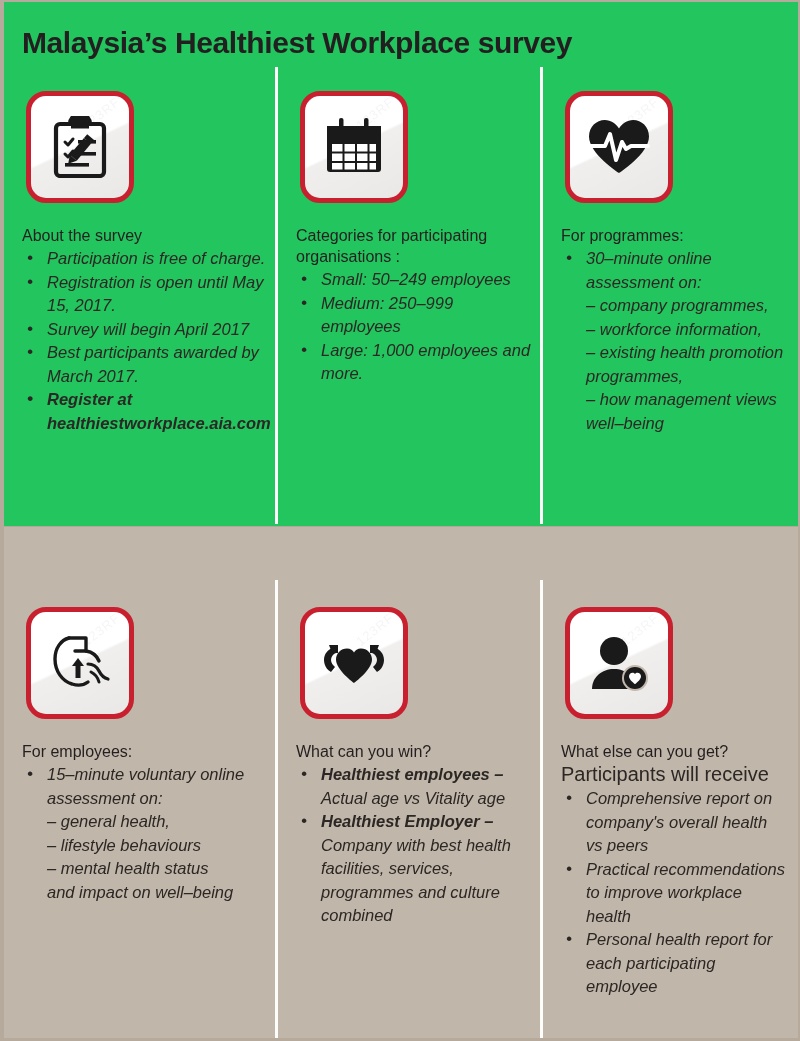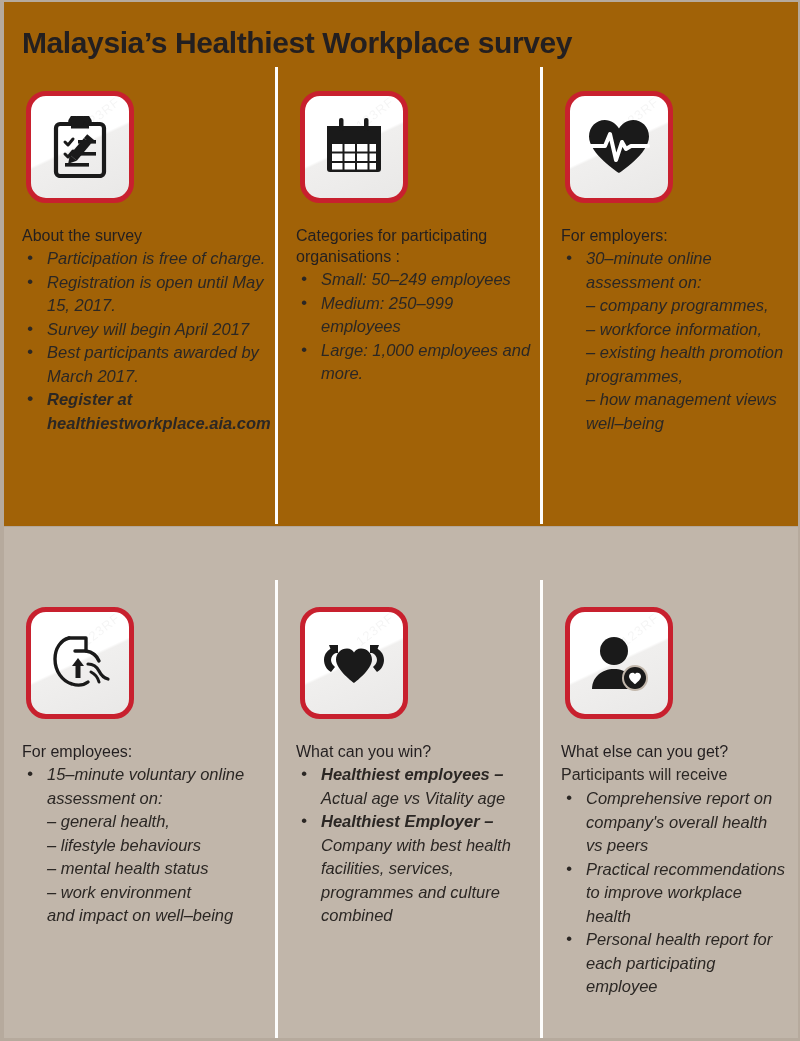--- a/index.html
+++ b/index.html
@@ -13,21 +13,21 @@
     font-family: "Liberation Sans", sans-serif;
     background: #bfb4a8;
     position: relative;
     overflow: hidden;
   }
 
   
   #infographic {
     position: absolute;
     inset: 0;
-    background: #a16207;
+    background: #22c55e;
     border-left: 4px solid #b6aa9d;
     border-right: 2px solid #b6aa9d;
     border-top: 2px solid #b6aa9d;
     border-bottom: 3px solid #b6aa9d;
   }
 
   
   #title-bar {
     position: absolute;
     left: 18px;
@@ -115,21 +115,21 @@
 
   
   .heading {
     font-size: 16px;
     font-weight: normal;
     color: #231f20;
     line-height: 21px;
     margin-bottom: 1px;
   }
   .subline {
-    font-size: 16px;
+    font-size: 20px;
     color: #2b2724;
     line-height: 23px;
   }
 
   ul.bullets {
     list-style: none;
     margin-top: 1px;
     font-style: italic;
   }
   ul.bullets > li {
@@ -225,21 +225,21 @@
     </div>
 
     <div class="column col-3">
       <div class="icon-tile">
         <span class="wm">123RF</span>
         <svg width="64" height="58" viewBox="0 0 64 58" aria-hidden="true">
           <path d="M32 55S2 36 2 18.5C2 8.8 9.4 2 17.8 2 24 2 29.2 5.6 32 10.6 34.8 5.6 40 2 46.2 2 54.6 2 62 8.8 62 18.5 62 36 32 55 32 55z" fill="#1a1a1a"></path>
           <path d="M3 28h15l5-12 6 26 6-18 4 7 5-3h17" fill="none" stroke="#ffffff" stroke-width="4" stroke-linejoin="round" stroke-linecap="round"></path>
         </svg>
       </div>
-      <div class="heading">For employers:</div>
+      <div class="heading">For programmes:</div>
       <ul class="bullets">
         <li>
           <span>30–minute online assessment on:</span>
           <span class="sub-dash">– company programmes,</span>
           <span class="sub-dash">– workforce information,</span>
           <span class="sub-dash">– existing health promotion programmes,</span>
           <span class="sub-dash">– how management views well–being</span>
         </li>
       </ul>
     </div>
@@ -260,21 +260,20 @@
           <path d="M31 24l-6 8h12z" fill="#1a1a1a"></path>
         </svg>
       </div>
       <div class="heading">For employees:</div>
       <ul class="bullets">
         <li>
           <span>15–minute voluntary online assessment on:</span>
           <span class="sub-dash">– general health,</span>
           <span class="sub-dash">– lifestyle behaviours</span>
           <span class="sub-dash">– mental health status</span>
-          <span class="sub-dash">– work environment</span>
           <span class="sub-dash">and impact on well–being</span>
         </li>
       </ul>
     </div>
 
     <div class="column col-2">
       <div class="icon-tile">
         <span class="wm">123RF</span>
         <svg width="70" height="44" viewBox="0 0 70 44" aria-hidden="true">
           <path d="M35 42S17 29 17 18.5C17 12.3 22 7.5 28 7.5c3.4 0 6 1.8 7 4 1-2.2 3.6-4 7-4 6 0 11 4.8 11 11C53 29 35 42 35 42z" fill="#1a1a1a"></path>

